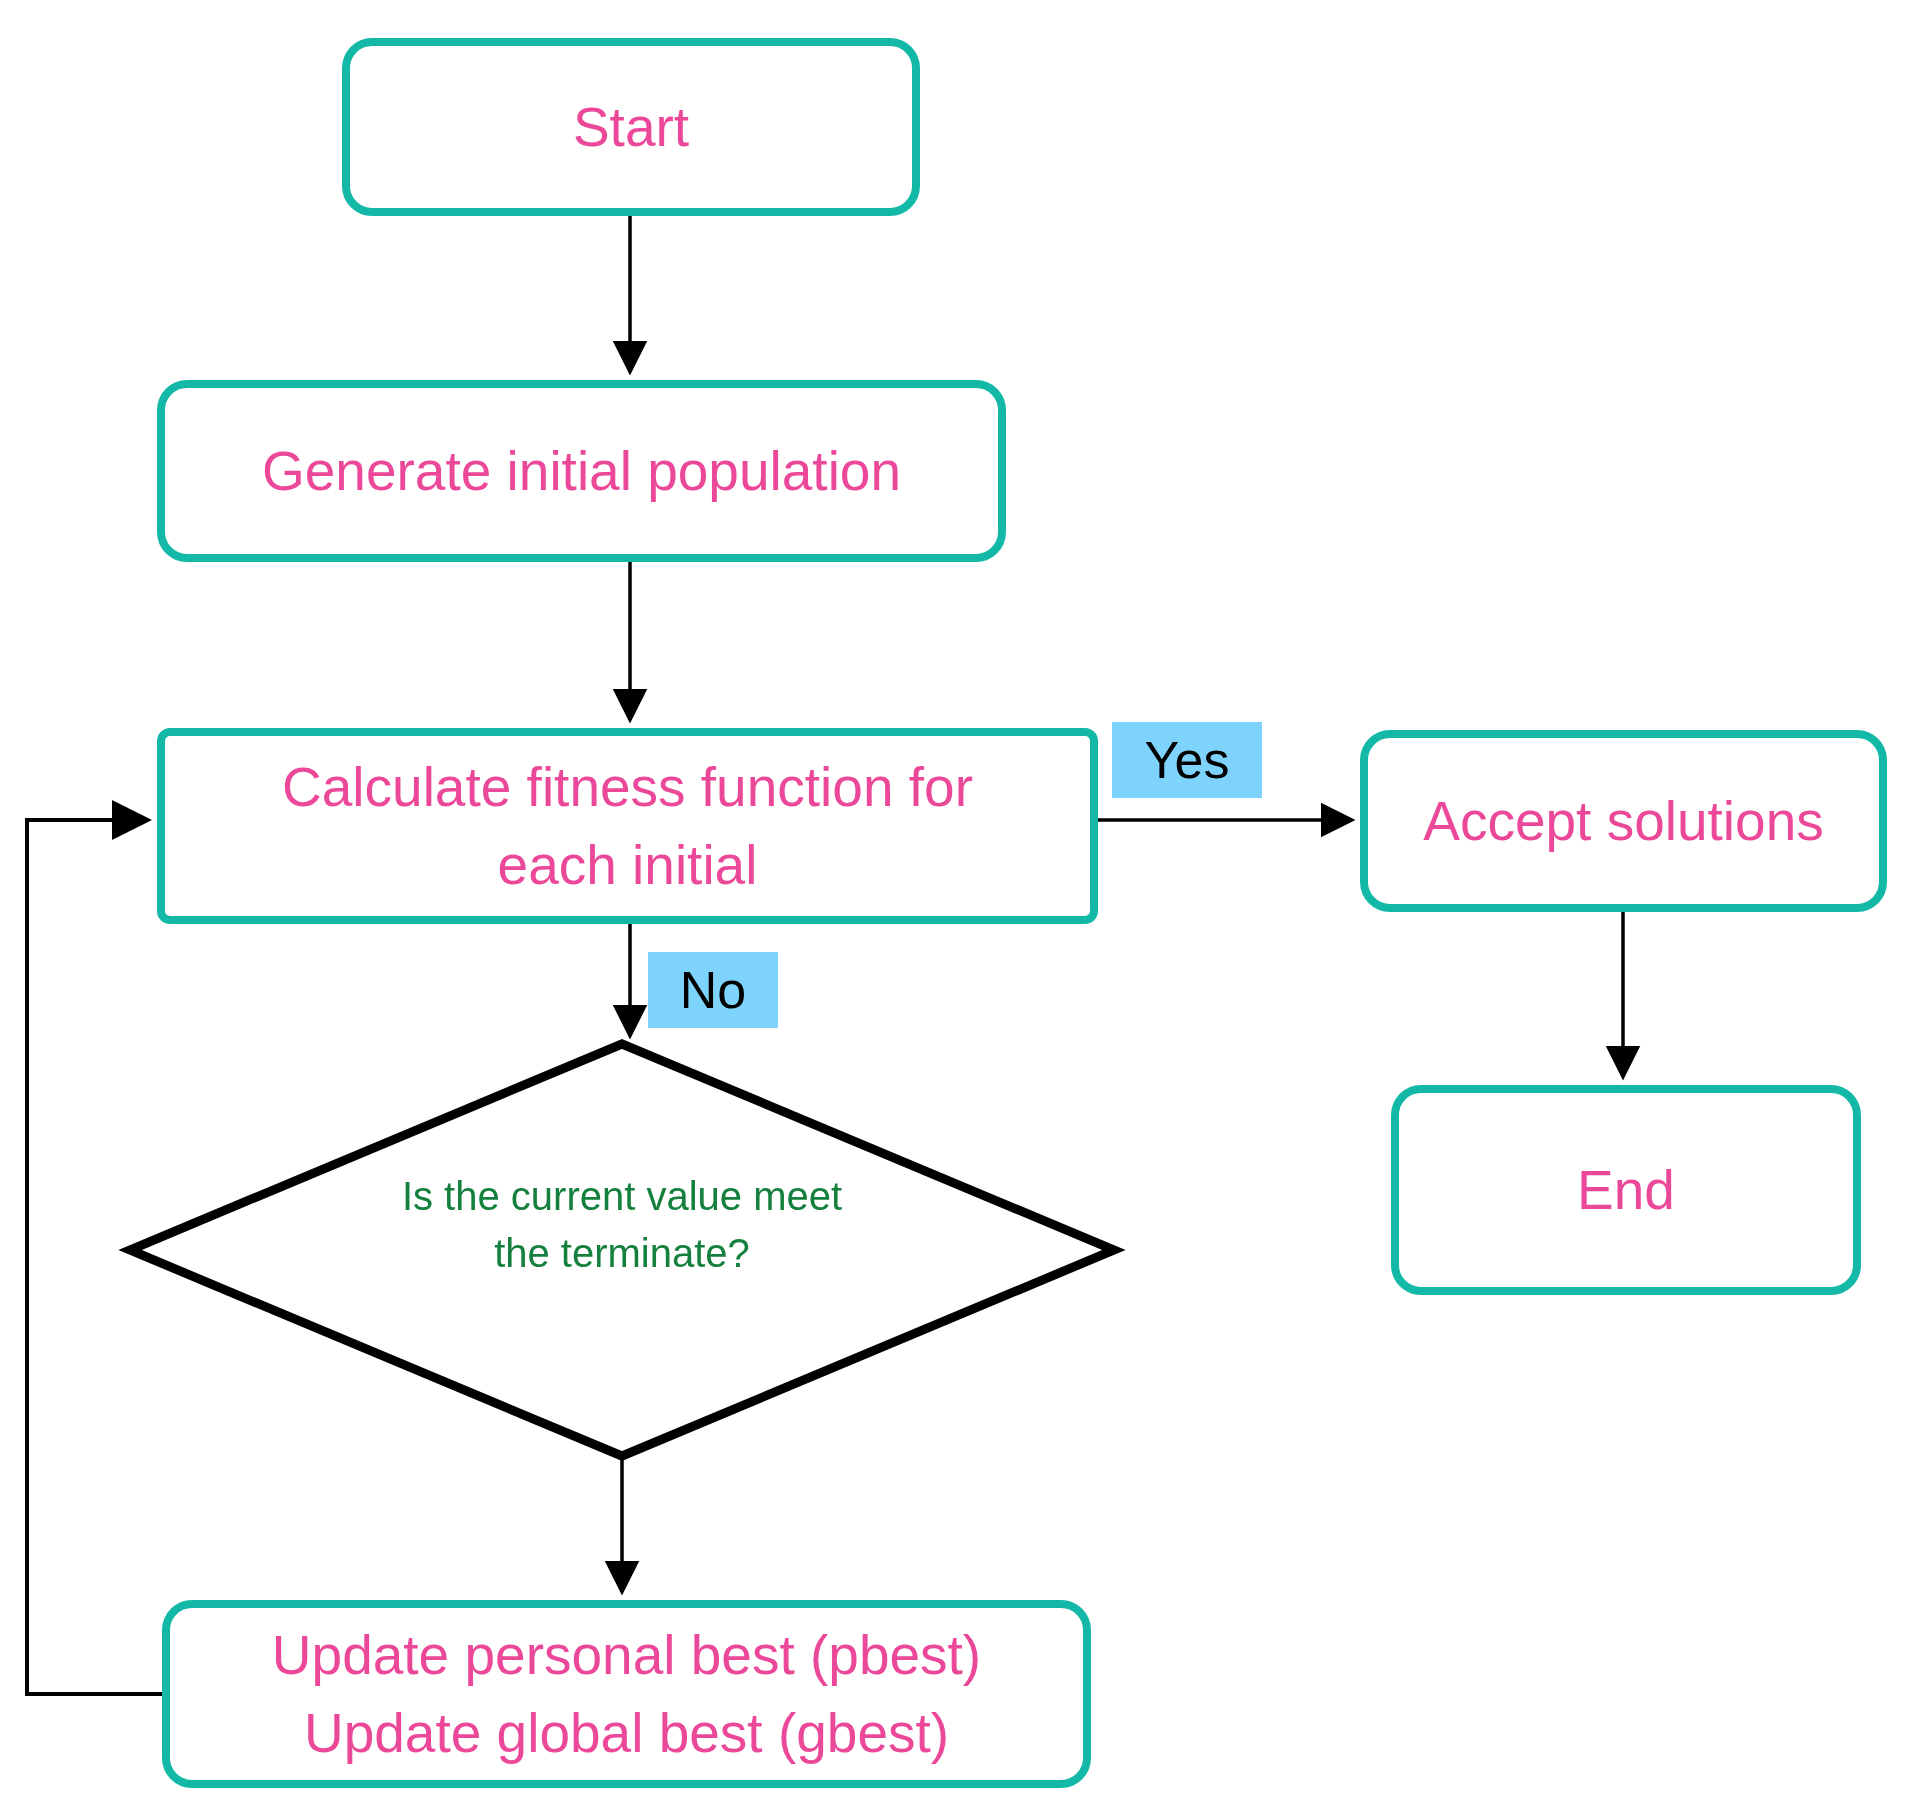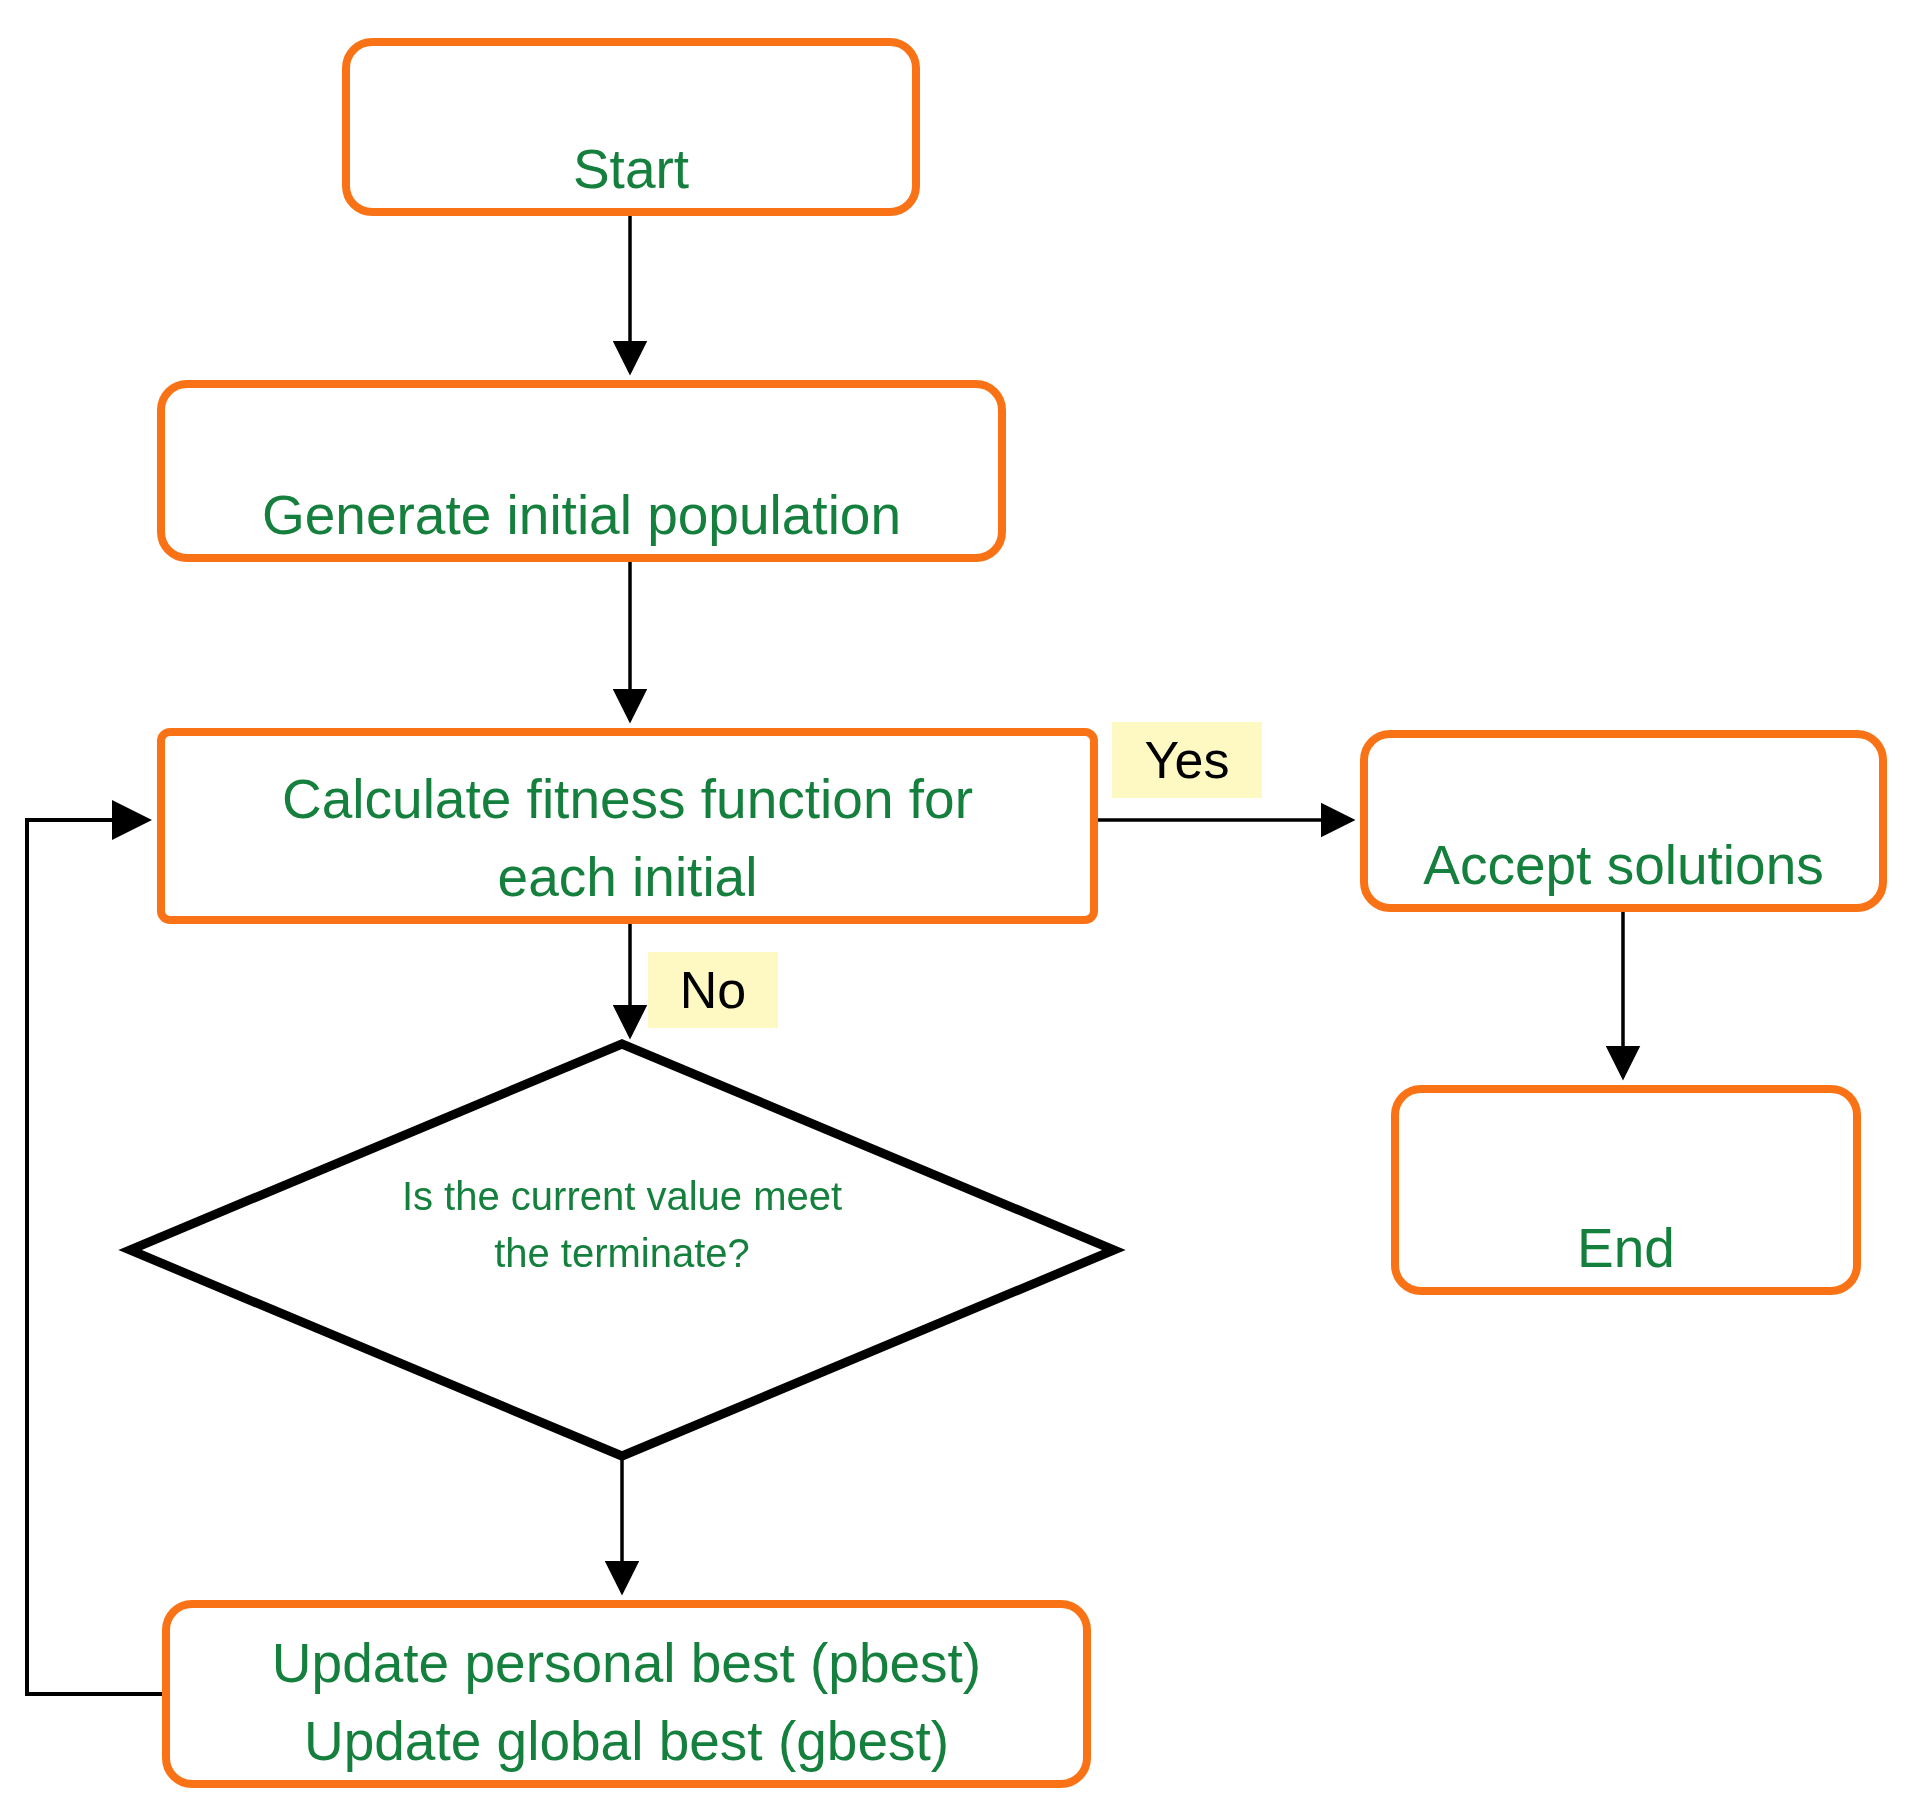--- a/index.html
+++ b/index.html
@@ -18,30 +18,30 @@
   }
   #edge-layer {
     position: absolute;
     left: 0; top: 0;
     width: 1907px; height: 1814px;
   }
   .node {
     position: absolute;
     box-sizing: border-box;
     background: #ffffff;
-    border: 8px solid #f97316;
+    border: 8px solid #14b8a6;
     border-radius: 30px;
     display: flex;
     flex-direction: column;
     align-items: center;
-    justify-content: flex-end;
+    justify-content: center;
     text-align: center;
     font-size: 55px;
     line-height: 1.42;
-    color: #15803d;
+    color: #ec4899;
   }
   #node-start     { left: 342px;  top: 38px;   width: 578px; height: 178px; }
   #node-generate  { left: 157px;  top: 380px;  width: 849px; height: 182px; }
   #node-calculate { left: 157px;  top: 728px;  width: 941px; height: 196px; border-radius: 13px; }
   #node-accept    { left: 1360px; top: 730px;  width: 527px; height: 182px; }
   #node-end       { left: 1391px; top: 1085px; width: 470px; height: 210px; border-radius: 30px; }
   #node-update    { left: 162px;  top: 1600px; width: 929px; height: 188px; }
   #decision-label {
     position: absolute;
     left: 222px; top: 1168px;
@@ -51,21 +51,21 @@
     line-height: 1.42;
     color: #15803d;
   }
   .edge-label {
     position: absolute;
     display: flex;
     align-items: center;
     justify-content: center;
     font-size: 52px;
     color: #000000;
-    background: #fef9c3;
+    background: #7dd3fc;
     padding: 2px 10px;
   }
   #edge-label-yes { left: 1112px; top: 722px; width: 130px; height: 72px; }
   #edge-label-no  { left: 648px;  top: 952px; width: 110px; height: 72px; }
 </style>
 </head>
 <body>
 
 <div id="canvas">
 

